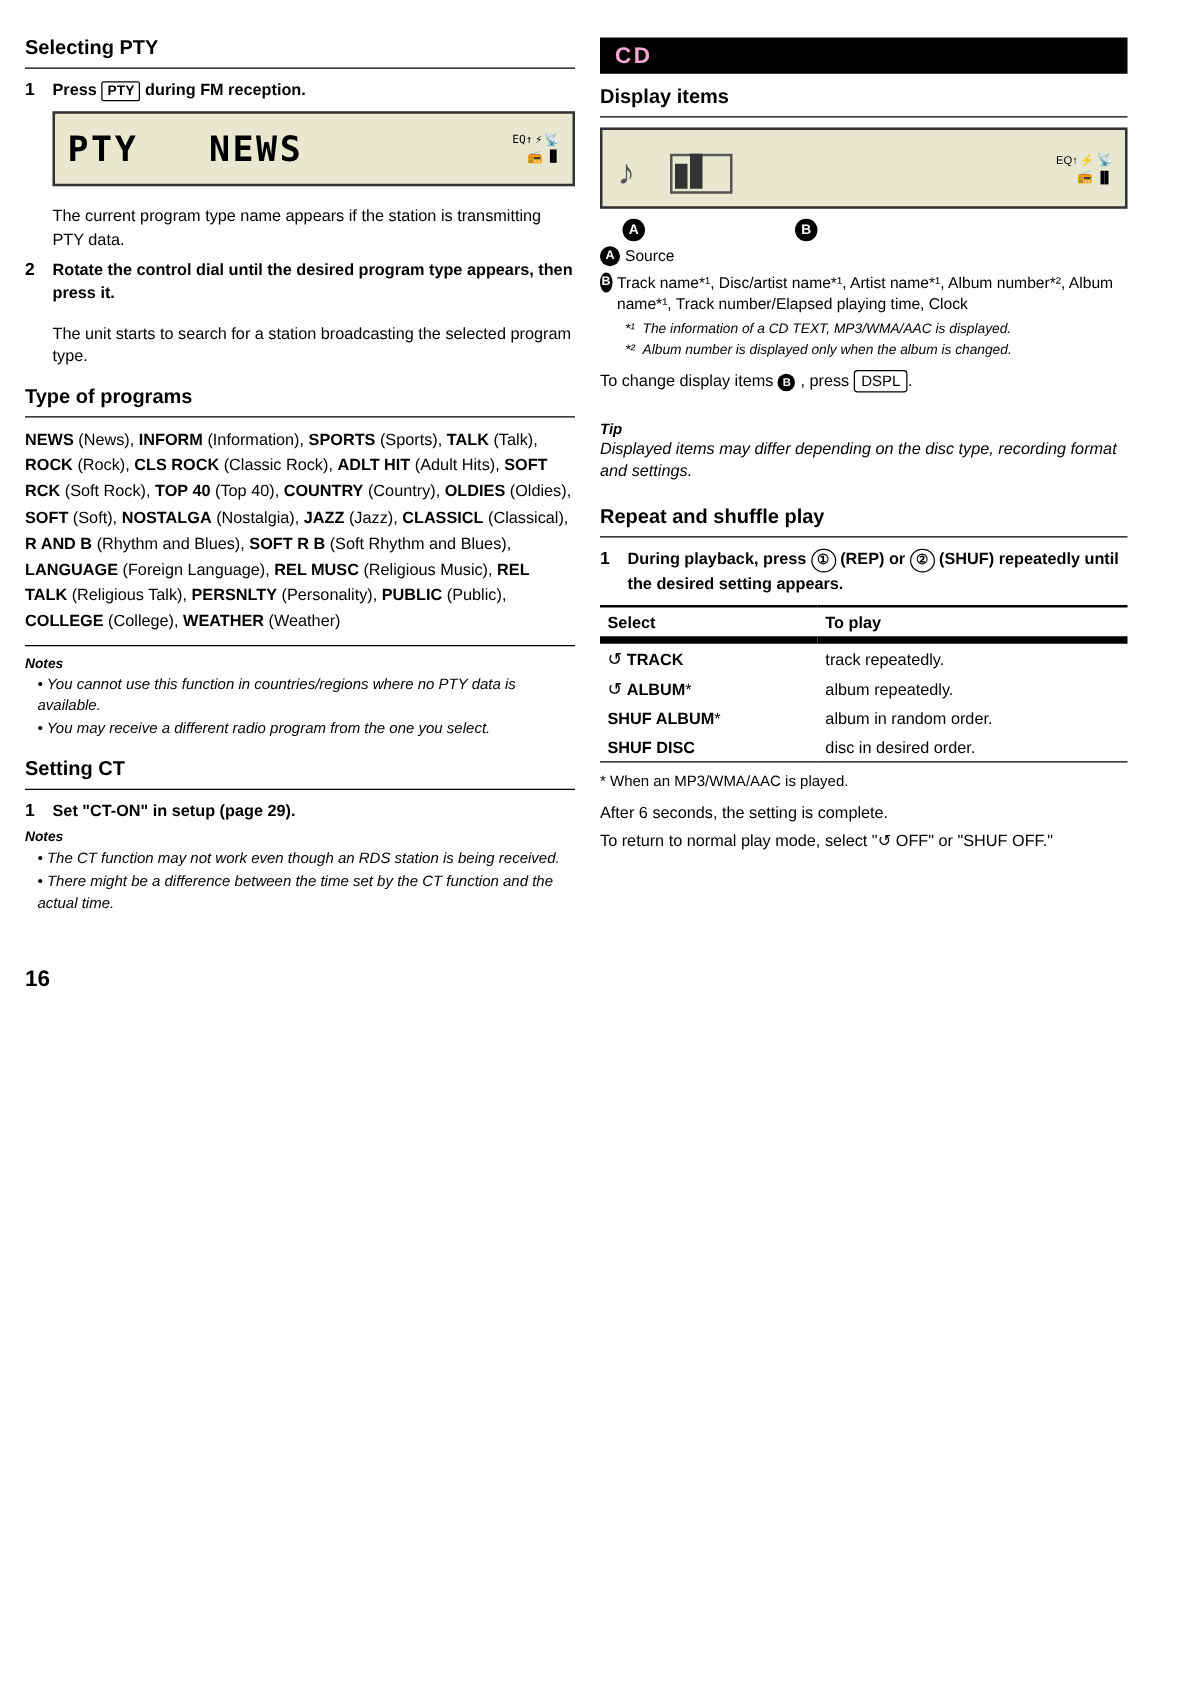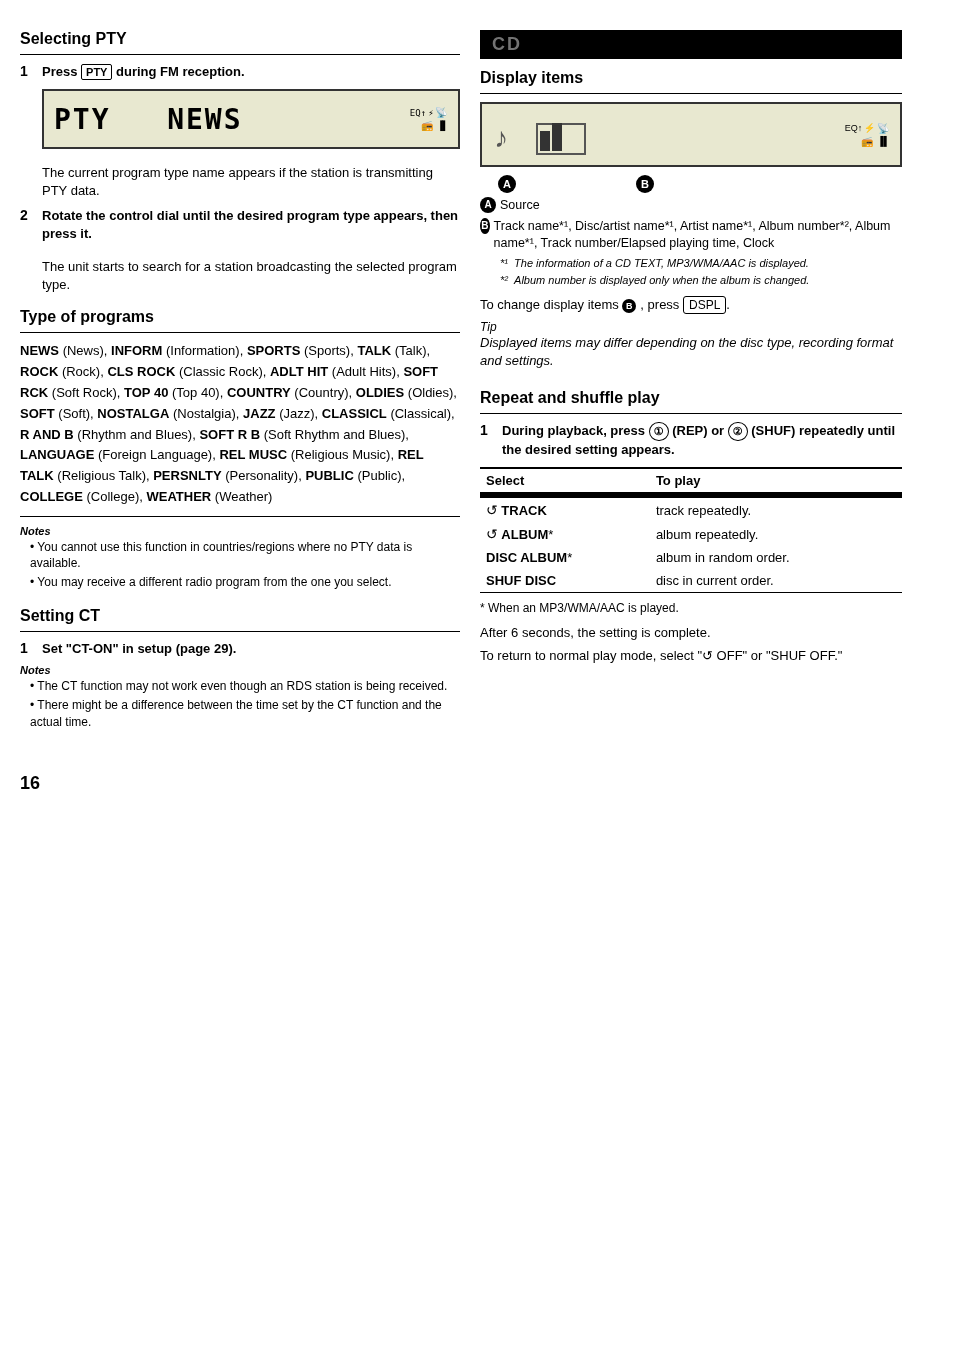--- a/index.html
+++ b/index.html
@@ -88,21 +88,21 @@
       gap: 2px;
     }
     .display-icons-top {
       display: flex;
       align-items: center;
       gap: 2px;
       font-size: 10px;
     }
     .cd-header {
       background: #000;
-      color: #737373;
+      color: #f9a8d4;
       font-size: 18px;
       font-weight: bold;
       padding: 4px 12px;
       margin-bottom: 10px;
       letter-spacing: 2px;
     }
     .cd-display {
       border: 2px solid #333;
       background: #e8e8d0;
       padding: 6px 10px;
@@ -146,32 +146,33 @@
     }
     .note-label {
       font-weight: bold;
       font-style: italic;
       font-size: 11px;
       margin-top: 6px;
       margin-bottom: 2px;
     }
     .note-item {
       font-size: 12px;
+      font-style: italic;
       padding-left: 10px;
       margin-bottom: 2px;
       line-height: 1.4;
     }
     .note-item::before {
       content: "• ";
     }
     .tip-label {
-      font-weight: normal;
+      font-weight: bold;
       font-style: italic;
       font-size: 12px;
-      margin-top: 6px;
+      margin-top: 22px;
     }
     .tip-text {
       font-style: italic;
       font-size: 13px;
       line-height: 1.4;
     }
     .dspl-btn {
       display: inline-block;
       border: 1px solid #000;
       border-radius: 3px;
@@ -393,26 +394,26 @@
         <tbody>
           <tr>
             <td><span style="font-size:14px;">↺</span> <strong>TRACK</strong></td>
             <td>track repeatedly.</td>
           </tr>
           <tr>
             <td><span style="font-size:14px;">↺</span> <strong>ALBUM</strong>*</td>
             <td>album repeatedly.</td>
           </tr>
           <tr>
-            <td><strong>DISC ALBUM</strong>*</td>
+            <td><strong>SHUF ALBUM</strong>*</td>
             <td>album in random order.</td>
           </tr>
           <tr>
             <td><strong>SHUF DISC</strong></td>
-            <td>disc in current order.</td>
+            <td>disc in desired order.</td>
           </tr>
         </tbody>
       </table>
 
       <div style="font-size:12px;margin-bottom:10px;">* When an MP3/WMA/AAC is played.</div>
       <div style="font-size:13px;margin-bottom:8px;">After 6 seconds, the setting is complete.</div>
       <div style="font-size:13px;">To return to normal play mode, select "↺ OFF" or "SHUF OFF."</div>
     </div>
 
   </div>

